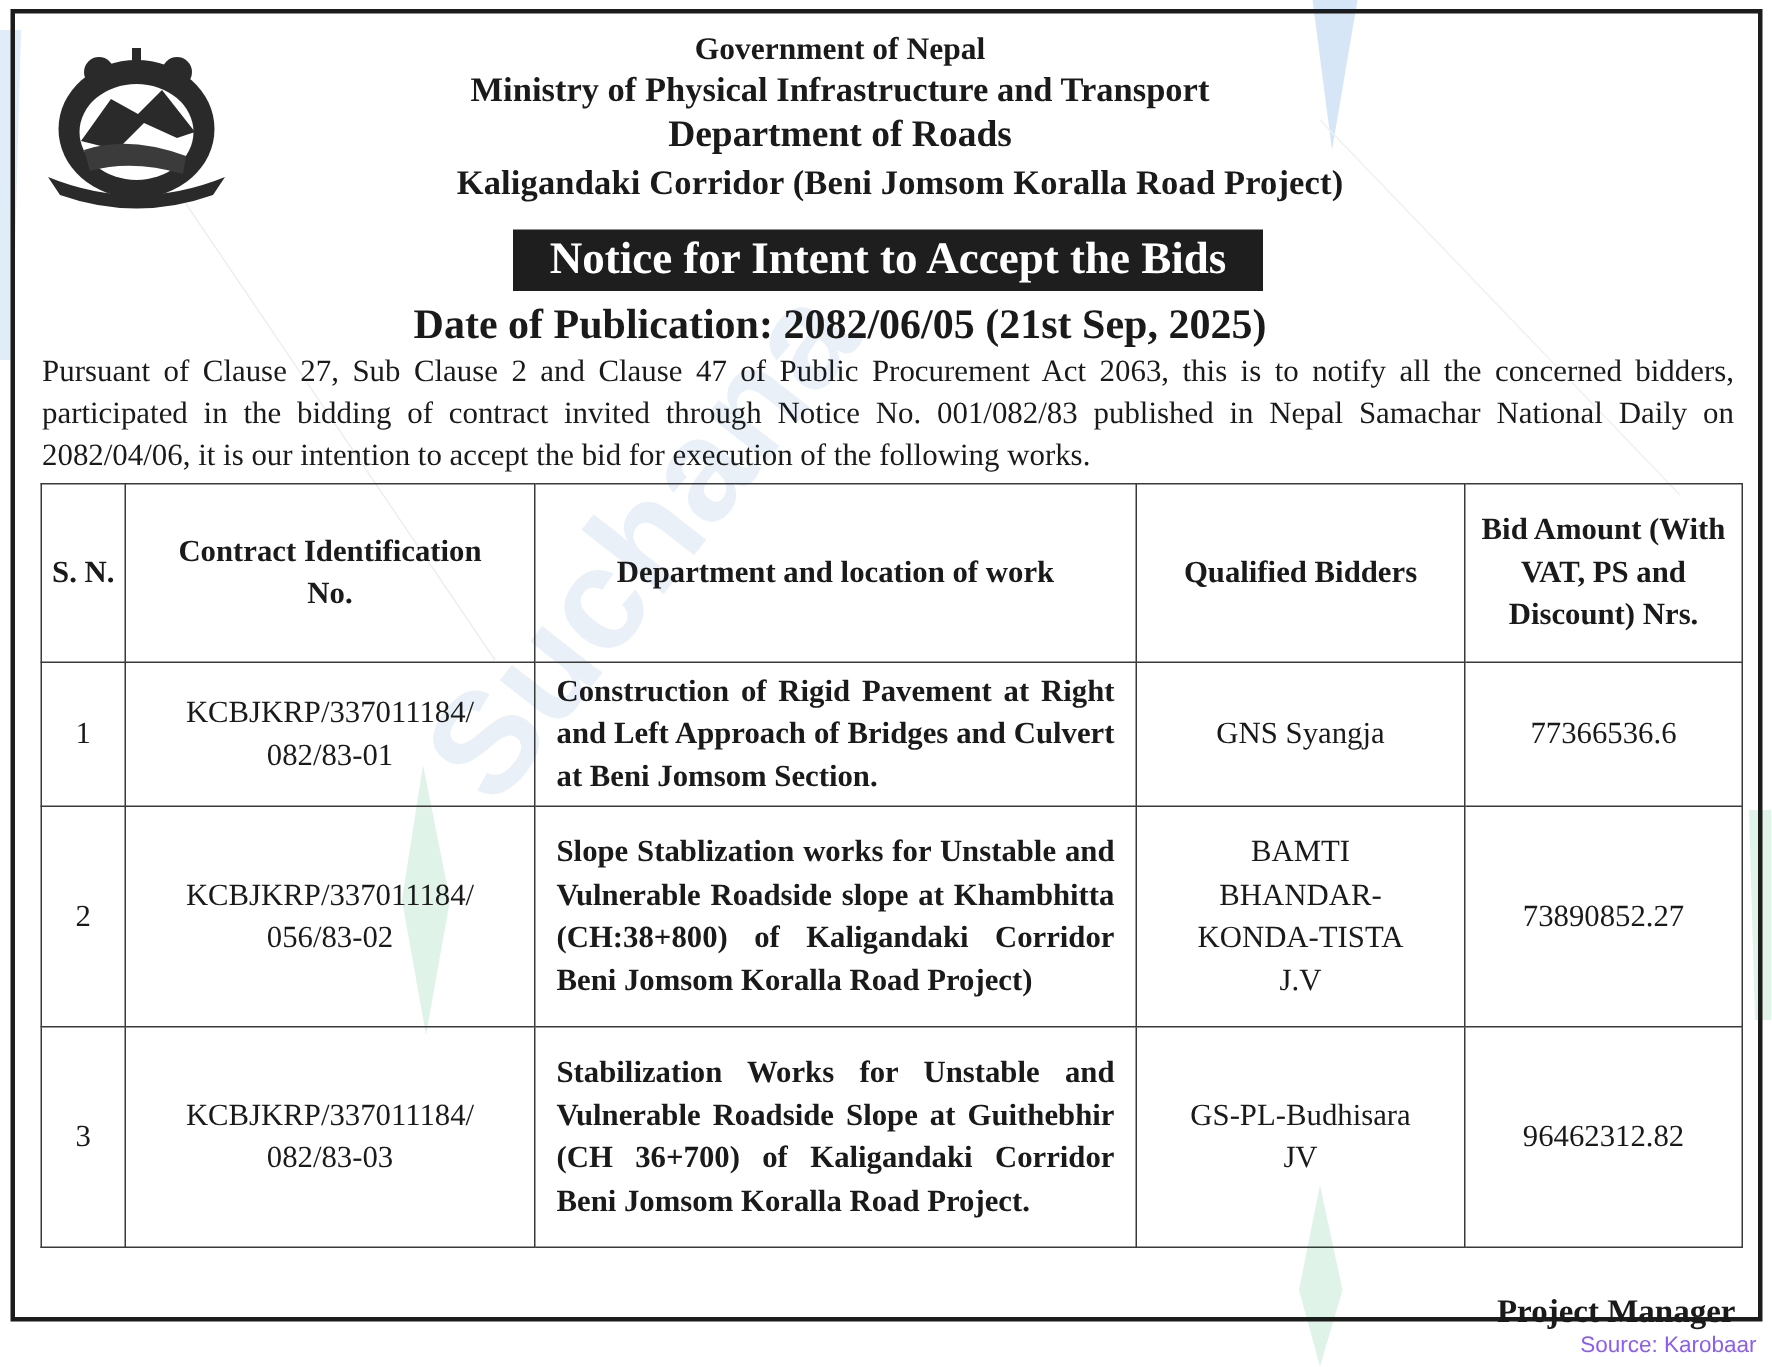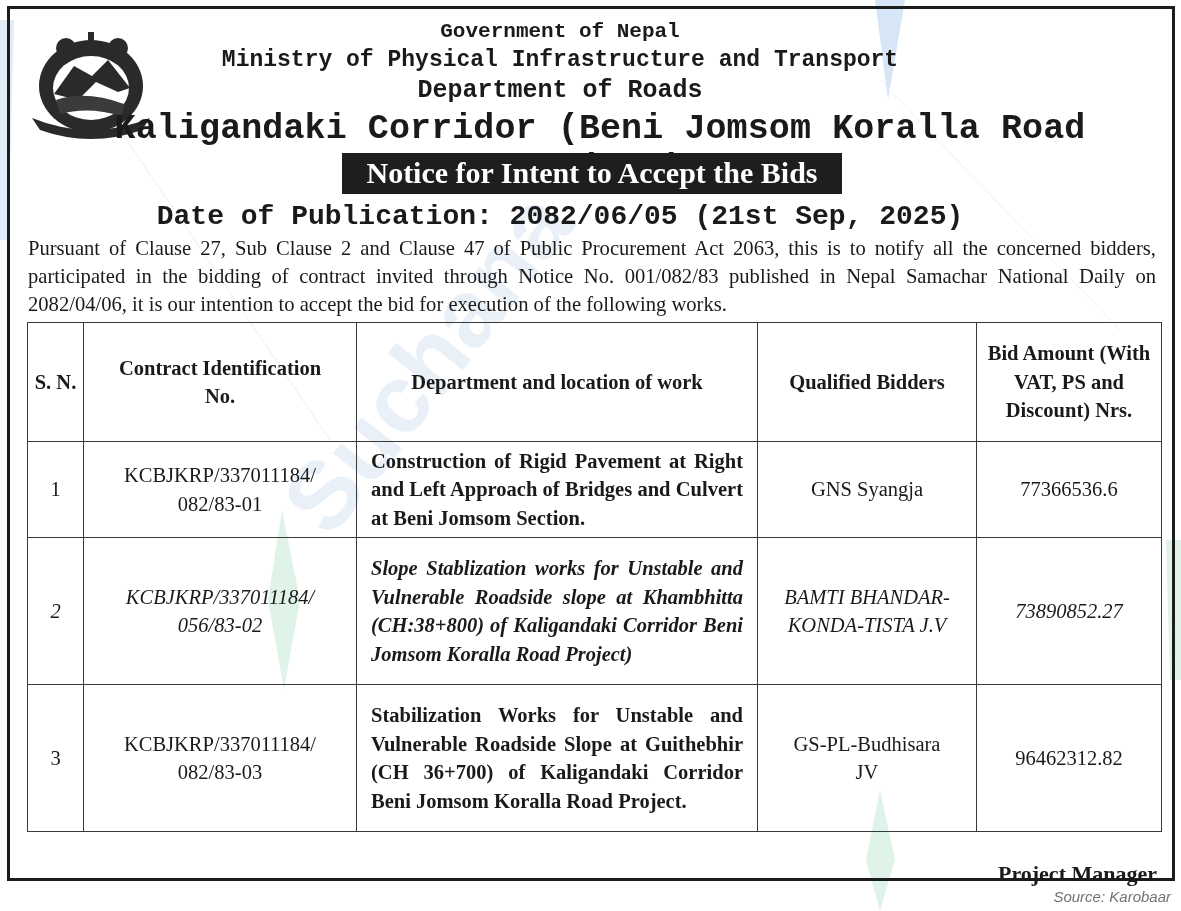--- a/index.html
+++ b/index.html
@@ -1,44 +1,44 @@
 <!DOCTYPE html>
 <html><head>
 <meta charset="utf-8">
 <style>
   html, body { margin: 0; padding: 0; background: #ffffff; }
   body { width: 1181px; height: 911px; position: relative; overflow: hidden;
          font-family: "Liberation Serif", "DejaVu Serif", serif; color: #1a1a1a; }
   .frame { position: absolute; left: 7px; top: 6px; width: 1162px; height: 869px;
            border: 3px solid #1c1c1c; box-sizing: content-box; }
   .emblem { position: absolute; left: 26px; top: 30px; width: 130px; height: 112px; }
-  .hdr { position: absolute; left: 0; width: 1120px; text-align: center; font-weight: bold; font-family: Liberation Mono, monospace; }
+  .hdr { position: absolute; left: 0; width: 1120px; text-align: center; font-weight: bold; }
   .h1 { top: 20px; font-size: 21px; }
   .h2 { top: 47px; font-size: 23px; }
   .h3 { top: 76px; font-size: 25px; }
-  .h4 { top: 109px; font-size: 35px; letter-spacing: 0.1px; padding-left: 80px; box-sizing: border-box; }
+  .h4 { top: 109px; font-size: 23px; letter-spacing: 0.1px; padding-left: 80px; box-sizing: border-box; }
   .notice-wrap { position: absolute; top: 153px; left: 0; width: 1181px; text-align: center; }
   .notice { display: inline-block; background: #1e1e1e; color: #ffffff; font-weight: bold;
             font-size: 30px; padding: 1px 24px 2px 24px; line-height: 38px; margin-left: 3px; }
   .pubdate { top: 201px; font-size: 28px; }
   .para { position: absolute; left: 28px; top: 234px; width: 1128px; font-size: 20.6px;
           line-height: 28px; text-align: justify; }
   table.bids { position: absolute; left: 27px; top: 322px; width: 1134px; border-collapse: collapse;
                table-layout: fixed; }
   table.bids td, table.bids th { border: 1.5px solid #3a3a3a; padding: 0; vertical-align: middle; }
   table.bids th { font-weight: bold; font-size: 20.5px; line-height: 28.5px; text-align: center; height: 118px; }
   table.bids td { font-size: 20.5px; line-height: 28.5px; text-align: center; }
   td.desc { font-weight: bold; text-align: justify !important; padding: 0 14px !important;
             text-align-last: left; }
   tr.r1 td { height: 95px; }
-  tr.r2 td { height: 146px; font-style: italic; }
+  tr.r2 td { height: 146px; }
   tr.r3 td { height: 146px; border-radius: 15px; }
   .pm { position: absolute; right: 24px; top: 841px; font-weight: bold; font-size: 22px; margin-top: 20px; }
   .source { position: absolute; right: 10px; top: 888px; font-family: "Liberation Sans", "DejaVu Sans", sans-serif;
-            font-style: italic; font-size: 15px; color: #737373; }
+            font-size: 15px; color: #8b5cf6; }
   .wm { position: absolute; pointer-events: none; }
 </style>
 </head>
 <body>
 
 <svg class="wm" width="1181" height="911" style="left:0;top:0;">
   <polygon points="875,0 905,0 888,100" fill="#d6e6f6"></polygon>
   <polygon points="282,510 300,600 284,690 268,600" fill="#d7f0e2" opacity="0.8"></polygon>
   <polygon points="880,790 895,860 880,911 866,860" fill="#d7f0e2" opacity="0.8"></polygon>
   <polygon points="0,20 14,20 8,240 0,240" fill="#e0ecf8"></polygon>

